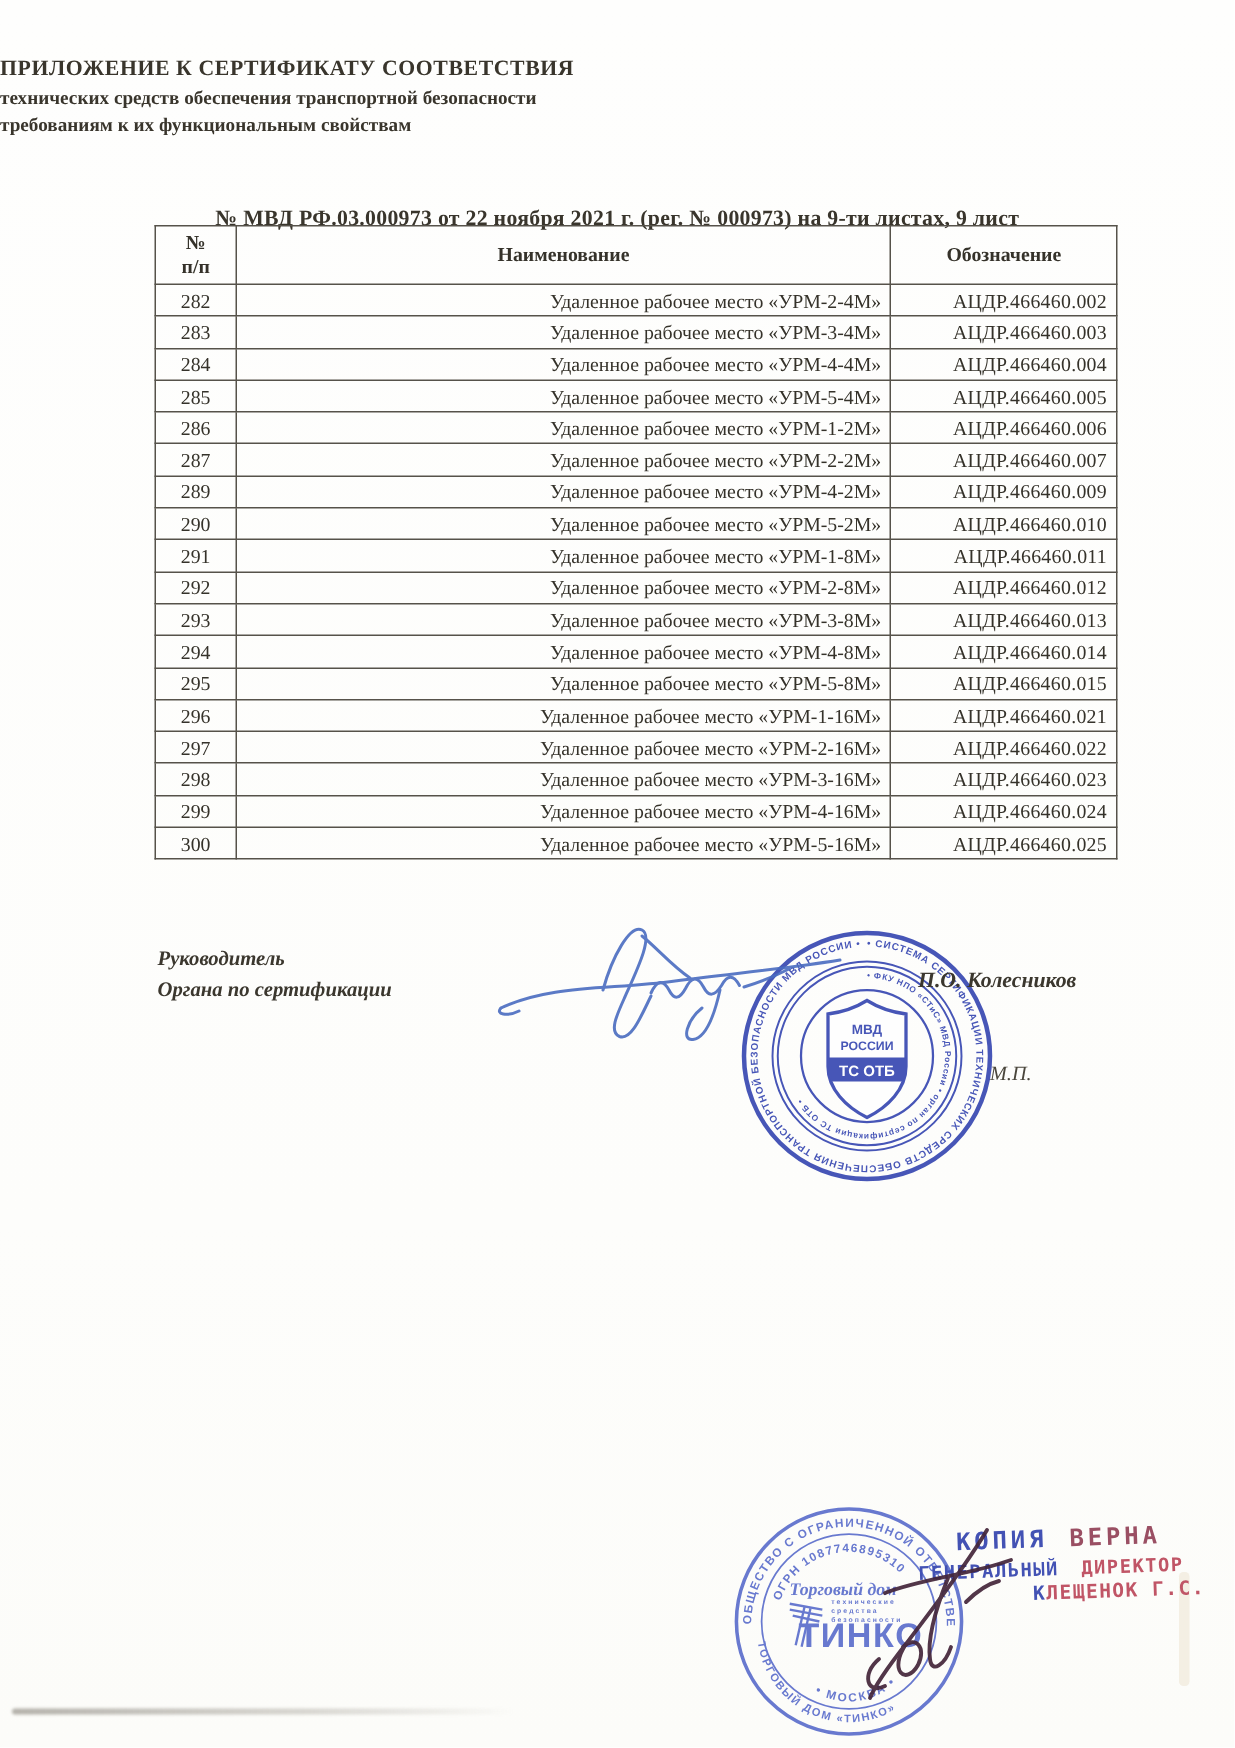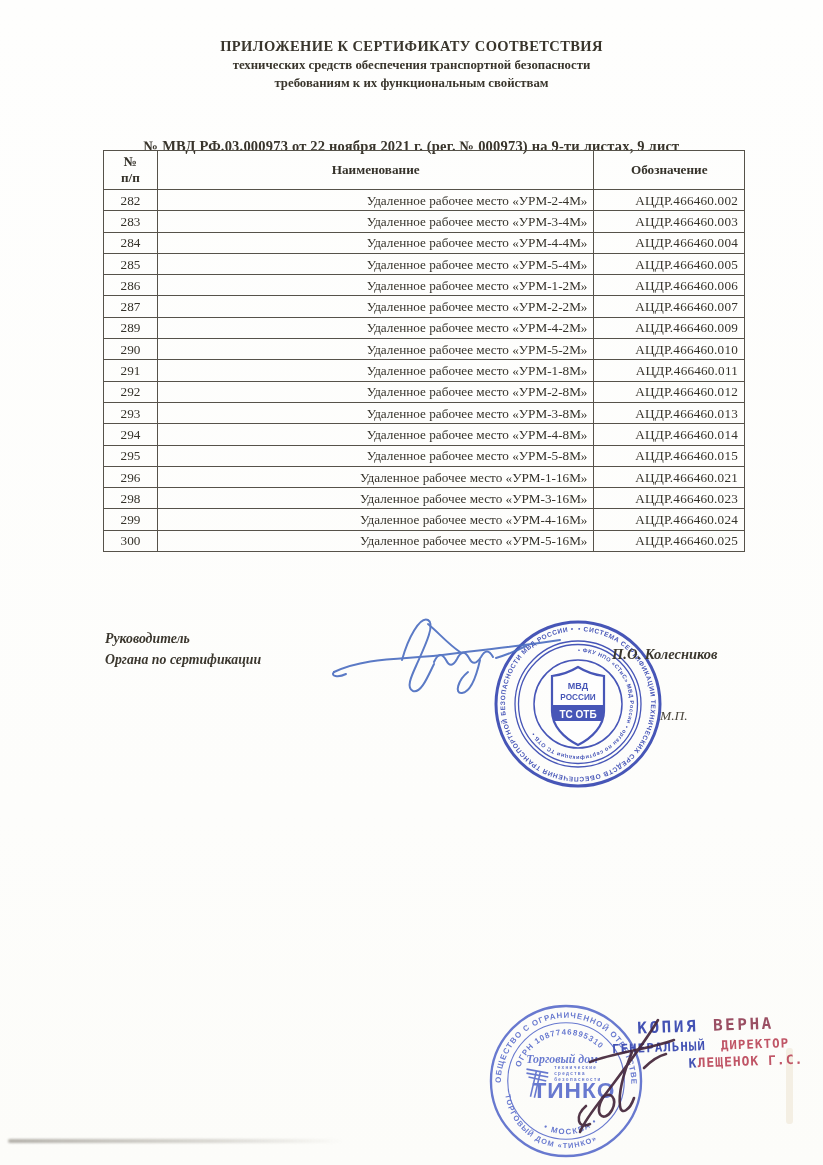--- a/index.html
+++ b/index.html
@@ -2,21 +2,21 @@
 <html><head>
 <meta charset="utf-8">
 <style>
   html,body{margin:0;padding:0;background:#ffffff;}
   .page{
     position:relative;width:823px;height:1165px;overflow:hidden;
     background:linear-gradient(180deg,#fefefd 0%,#fdfdfb 70%,#fcfcf9 100%);
     font-family:"Liberation Serif", serif;color:#3f3b33;
   }
   
-  .title-block{position:absolute;top:38px;left:0;width:100%;text-align:center;}
+  .title-block{position:absolute;top:38px;left:0;width:100%;text-align:left;}
   .doc-title{font-size:14.5px;font-weight:bold;letter-spacing:.4px;color:#39352c;}
   .doc-sub{font-size:12.8px;font-weight:bold;margin-top:3px;color:#39352c;}
   .cert-line{position:absolute;top:106px;left:0;width:100%;text-align:center;
     font-size:14.5px;font-weight:bold;color:#39352c;letter-spacing:.2px;margin-top:32px;}
   
   table.items{position:absolute;left:103px;top:150px;width:642px;border-collapse:collapse;
     font-size:13.2px;color:#35322a;}
   table.items th,table.items td{border:1.4px solid #56524a;padding:0 6px;}
   table.items th{font-weight:bold;text-align:center;height:38px;line-height:1.25;}
   table.items td{height:20.3px;line-height:19px;}
@@ -155,20 +155,25 @@
           <td class="c-name">Удаленное рабочее место «УРМ-5-8М»</td>
           <td class="c-des">АЦДР.466460.015</td>
         </tr>
 
         <tr>
           <td class="c-num">296</td>
           <td class="c-name">Удаленное рабочее место «УРМ-1-16М»</td>
           <td class="c-des">АЦДР.466460.021</td>
         </tr>
 
+        <tr>
+          <td class="c-num">297</td>
+          <td class="c-name">Удаленное рабочее место «УРМ-2-16М»</td>
+          <td class="c-des">АЦДР.466460.022</td>
+        </tr>
 
         <tr>
           <td class="c-num">298</td>
           <td class="c-name">Удаленное рабочее место «УРМ-3-16М»</td>
           <td class="c-des">АЦДР.466460.023</td>
         </tr>
 
         <tr>
           <td class="c-num">299</td>
           <td class="c-name">Удаленное рабочее место «УРМ-4-16М»</td>

